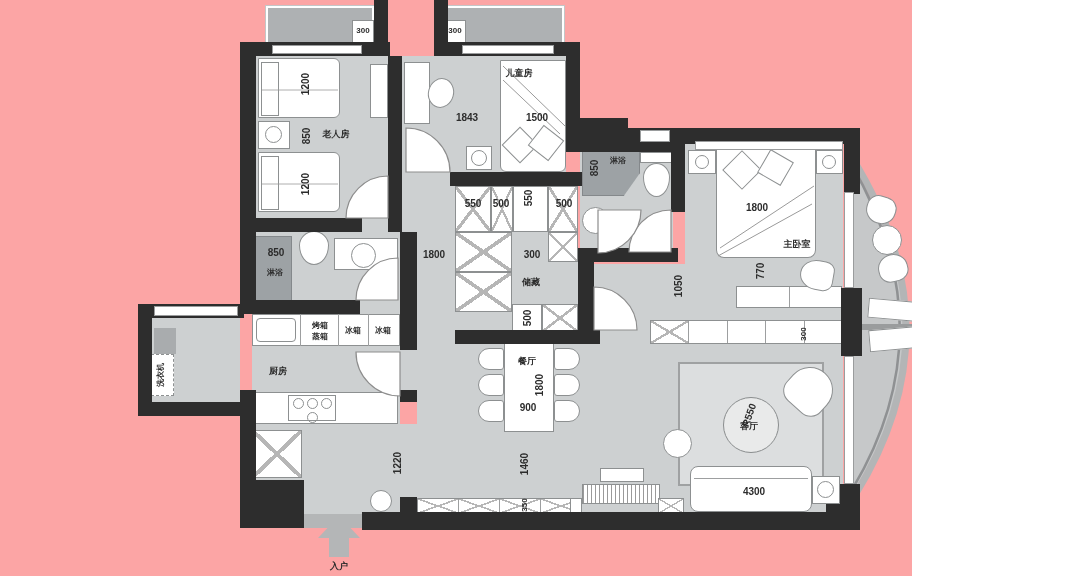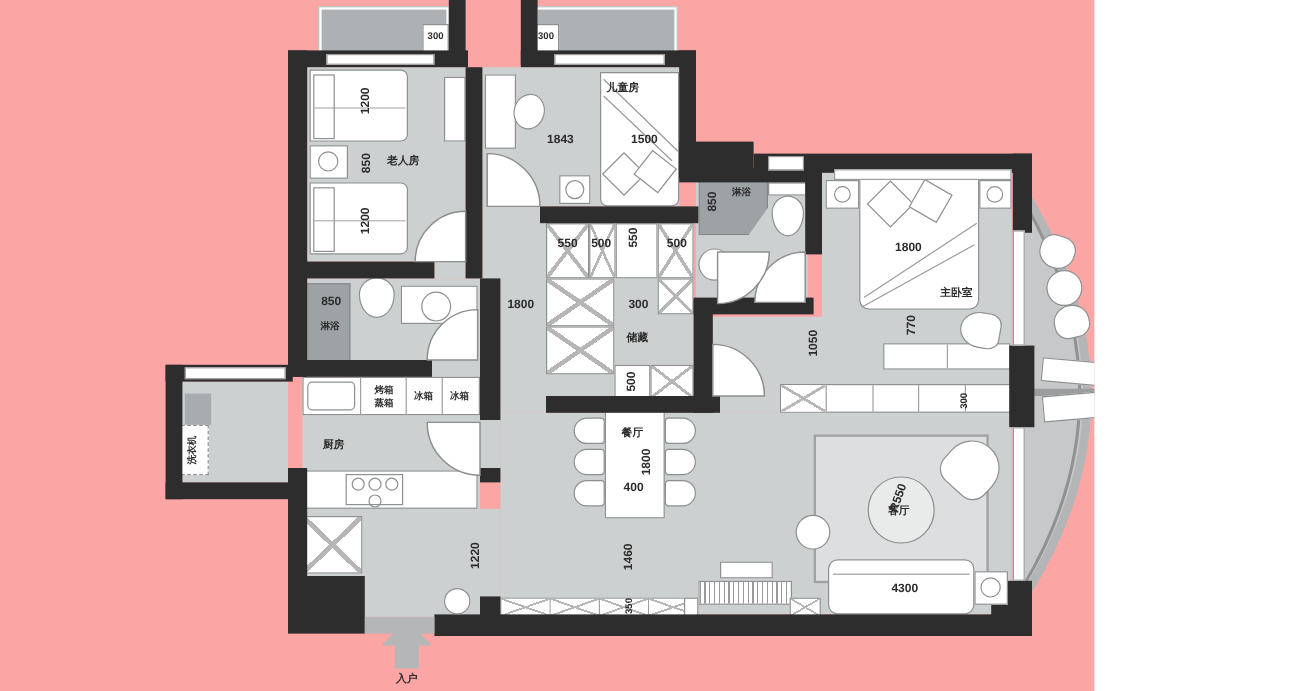--- a/index.html
+++ b/index.html
@@ -270,21 +270,21 @@
 
   <span class="lbl tiny" style="left:320px;top:325px;text-align:center;">烤箱</span>
   <span class="lbl tiny" style="left:320px;top:336px;">蒸箱</span>
   <span class="lbl tiny" style="left:353px;top:330px;">冰箱</span>
   <span class="lbl tiny" style="left:383px;top:330px;">冰箱</span>
   <span class="lbl room" style="left:278px;top:371px;">厨房</span>
   <span class="lbl v tiny" style="left:160px;top:375px;">洗衣机</span>
 
   <span class="lbl room" style="left:527px;top:361px;">餐厅</span>
   <span class="lbl v" style="left:539px;top:385px;">1800</span>
-  <span class="lbl" style="left:528px;top:407px;">400</span>
+  <span class="lbl" style="left:528px;top:407px;">900</span>
   <span class="lbl v" style="left:524px;top:464px;">1460</span>
   <span class="lbl v tiny" style="left:524px;top:505px;">350</span>
   <span class="lbl v" style="left:397px;top:463px;">1220</span>
 
   <span class="lbl" style="left:754px;top:491px;">4300</span>
   <span class="lbl rot" style="left:749px;top:415px;">R550</span>
   <span class="lbl room" style="left:749px;top:426px;">客厅</span>
 
   <span class="lbl room" style="left:339px;top:566px;text-align:right;">入户</span>
 </div>

